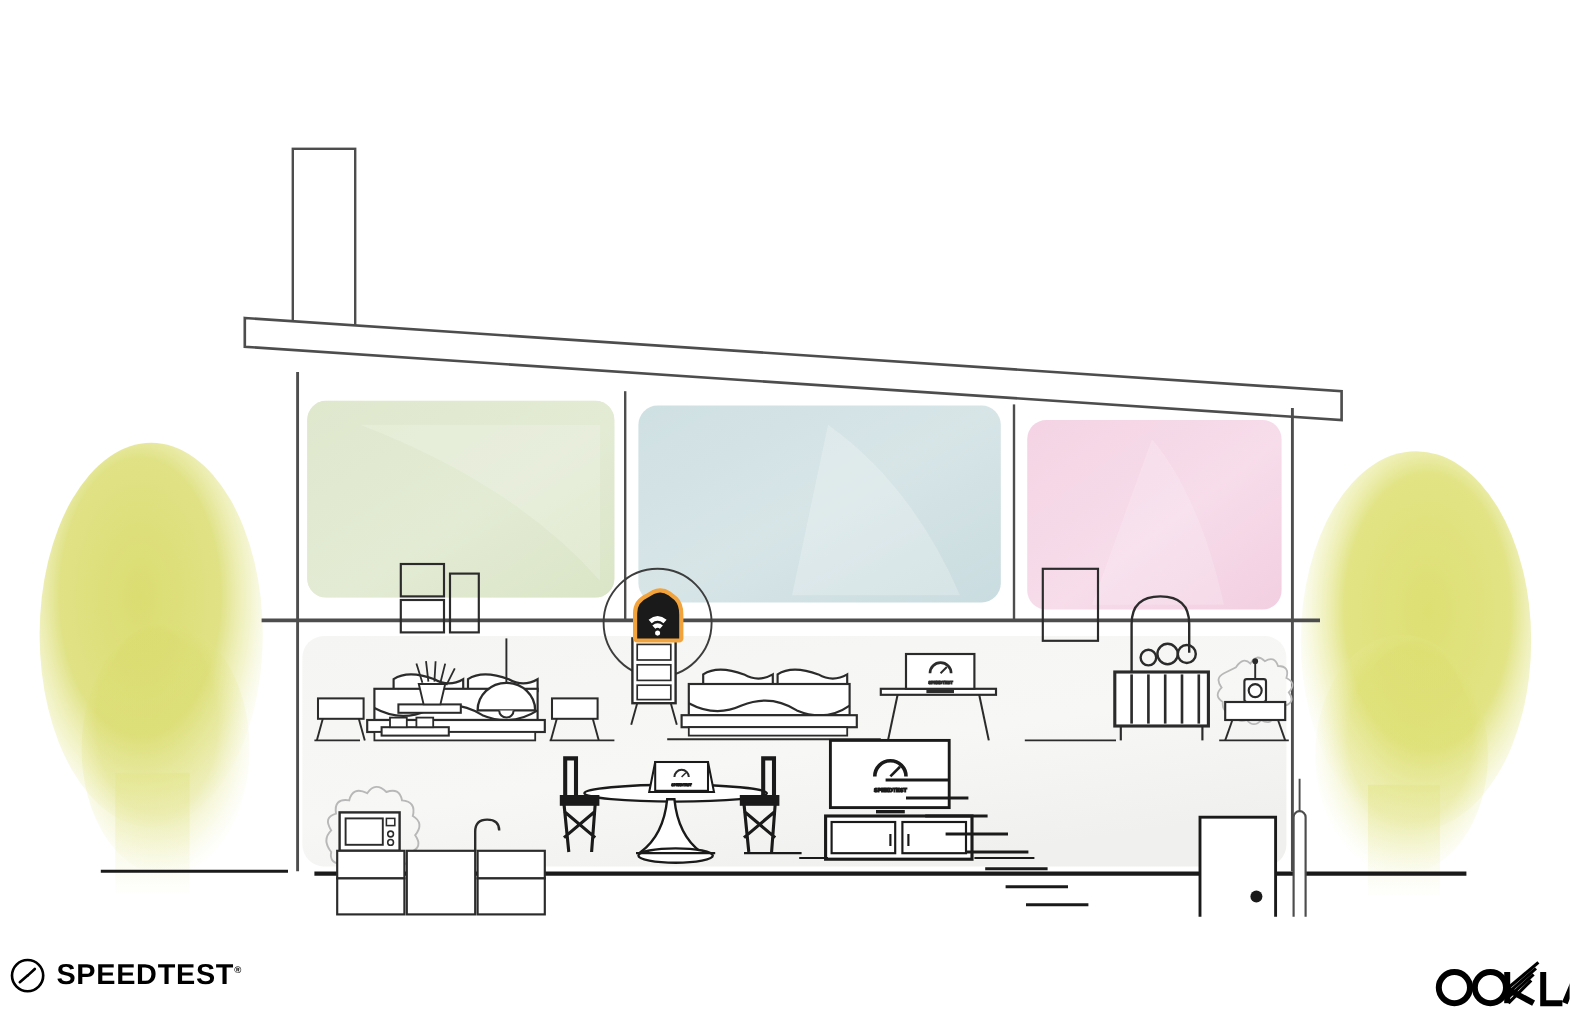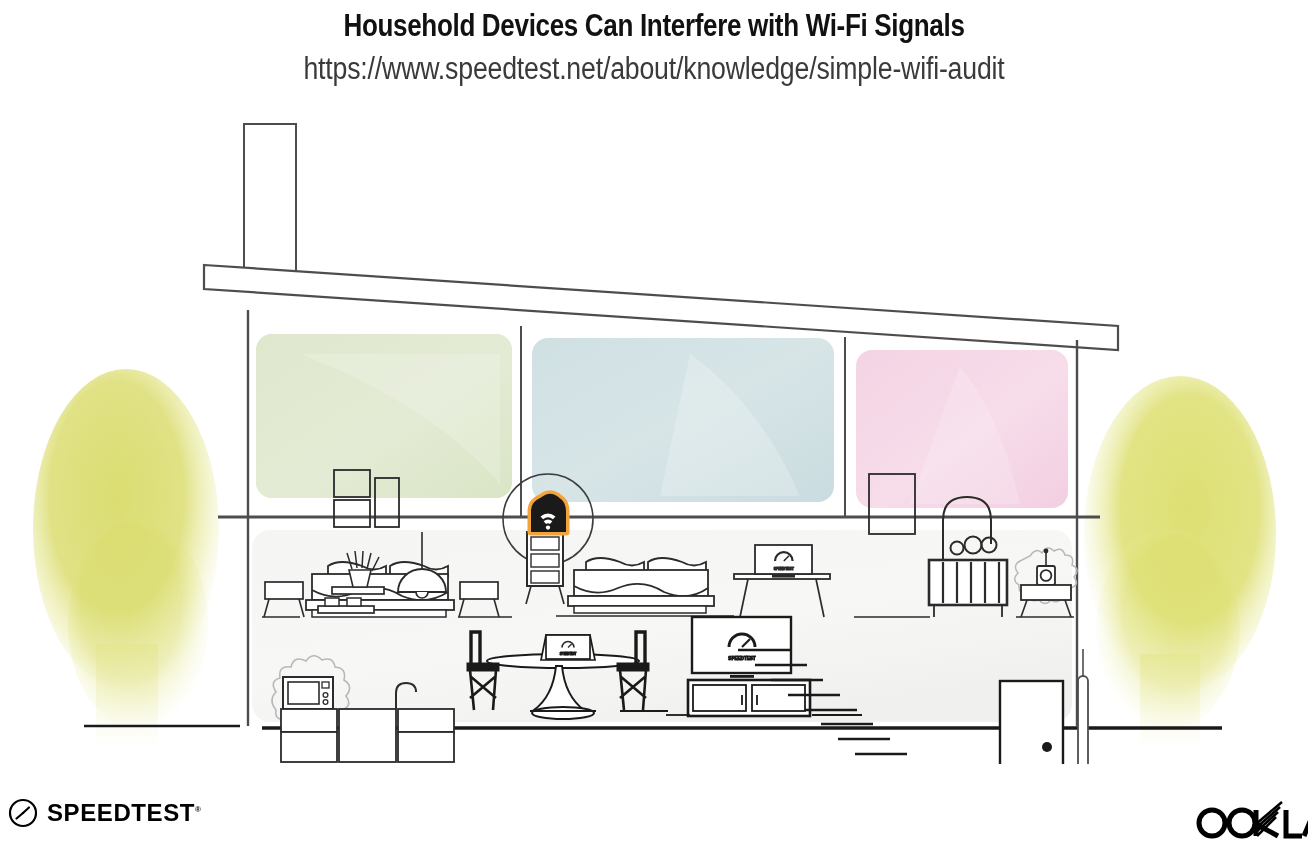--- a/index.html
+++ b/index.html
@@ -68,24 +68,20 @@
   }
   .ookla-logo {
     position: absolute; right: -12px; top: 30px;
   }
 </style>
 </head>
 <body>
 
 <div class="stage">
 
-  <div class="header">
-    <h1 class="title">Household Devices Can Interfere with Wi-Fi Signals</h1>
-    <div class="subtitle">https://www.speedtest.net/about/knowledge/simple-wifi-audit</div>
-  </div>
 
   <div class="illustration">
     <svg width="1308" height="660" viewBox="0 0 1308 660" xmlns="http://www.w3.org/2000/svg">
       <defs>
         <radialGradient id="folA" cx="45%" cy="40%" r="62%">
           <stop offset="0%" stop-color="#d9db6a" stop-opacity="0.95"></stop>
           <stop offset="58%" stop-color="#d9db6a" stop-opacity="0.82"></stop>
           <stop offset="80%" stop-color="#e6e893" stop-opacity="0.45"></stop>
           <stop offset="100%" stop-color="#f2f3cf" stop-opacity="0.05"></stop>
         </radialGradient>

